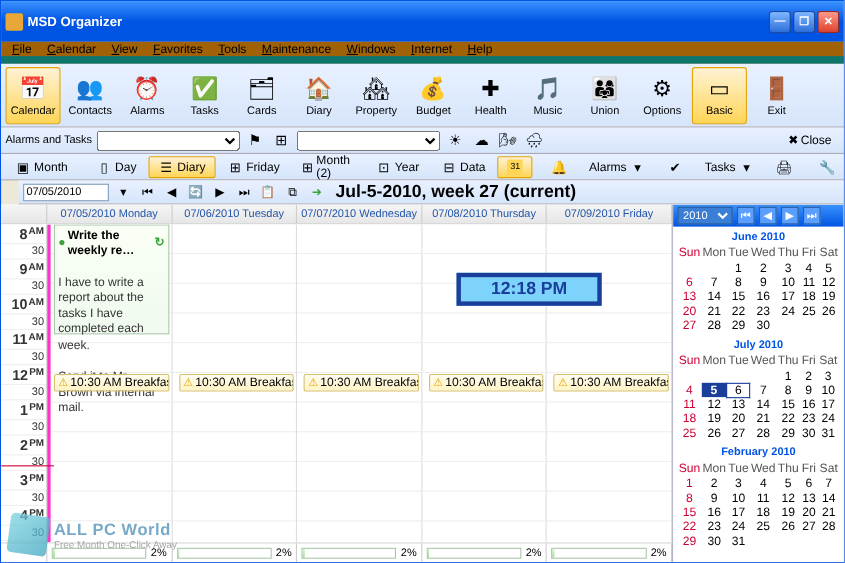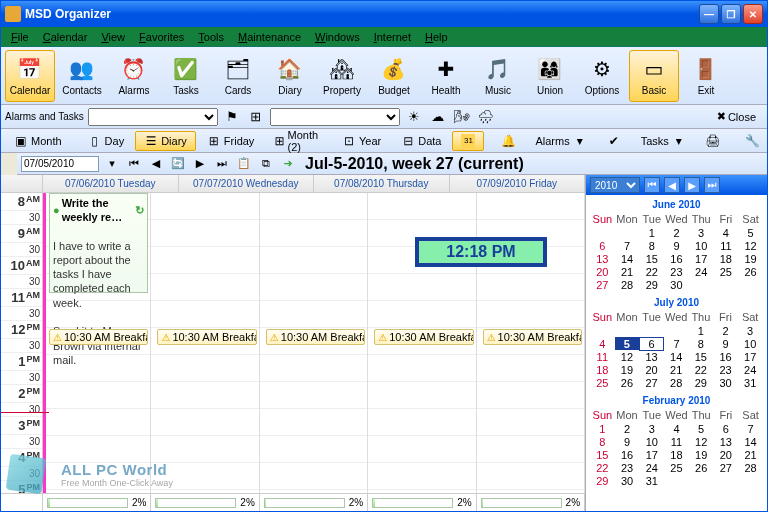--- a/index.html
+++ b/index.html
@@ -1,26 +1,26 @@
 <!DOCTYPE html>
 <html><head>
 <meta charset="utf-8">
 <style>
 * { margin: 0; padding: 0; box-sizing: border-box; font-family: Tahoma, Arial, sans-serif; font-size: 11px; }
 body { background: #fff; width: 768px; height: 512px; overflow: hidden; position: relative; }
 
 .window { width: 768px; height: 512px; border: 1px solid #0054e3; background: #ece9d8; display: flex; flex-direction: column; }
 
-.titlebar { height: 26px; background: linear-gradient(to bottom, #3a92fd 0%, #0054e3 50%, #0054e3 100%); display: flex; align-items: center; padding: 0 4px; color: white; }
+.titlebar { height: 37px; background: linear-gradient(to bottom, #3a92fd 0%, #0054e3 50%, #0054e3 100%); display: flex; align-items: center; padding: 0 4px; color: white; }
 .titlebar .ticon { width: 16px; height: 16px; background: #e8a838; border-radius: 2px; margin-right: 4px; }
 .titlebar .title { flex: 1; font-weight: bold; font-size: 12px; }
 .titlebar .wbtn { width: 20px; height: 20px; margin-left: 2px; background: linear-gradient(to bottom, #7eb6ff, #2f6fdb); border: 1px solid #1d4a9f; border-radius: 3px; display: flex; align-items: center; justify-content: center; color: white; font-weight: bold; font-size: 10px; cursor: pointer; }
 .titlebar .wbtn.close { background: linear-gradient(to bottom, #ff9a8a, #e0422a); border-color: #a0281a; }
 
-.menubar { height: 20px; background: #15803d; display: flex; align-items: center; padding: 0 4px; gap: 2px; border-bottom: 1px solid #0f766e; }
+.menubar { height: 20px; background: #a16207; display: flex; align-items: center; padding: 0 4px; gap: 2px; border-bottom: 7px solid #0f766e; }
 .menubar .mitem { padding: 2px 6px; cursor: pointer; }
 .menubar .u { text-decoration: underline; }
 
 .maintb { height: 58px; background: linear-gradient(to bottom, #e8f1ff, #d6e5fb); border-bottom: 1px solid #aab; display: flex; align-items: center; padding: 2px 4px; gap: 2px; }
 .maintb .tbtn { width: 50px; height: 52px; display: flex; flex-direction: column; align-items: center; justify-content: center; border: 1px solid transparent; border-radius: 3px; cursor: pointer; gap: 2px; }
 .maintb .tbtn.active { background: linear-gradient(to bottom, #fff2d5, #ffd556); border-color: #e5a500; }
 .maintb .ticon { width: 28px; height: 28px; display: flex; align-items: center; justify-content: center; font-size: 20px; }
 .maintb .tlbl { font-size: 10px; }
 
 .subtb1 { height: 24px; background: linear-gradient(to bottom, #e8f1ff, #d6e5fb); border-bottom: 1px solid #aab; display: flex; align-items: center; padding: 0 4px; gap: 4px; }
@@ -58,47 +58,47 @@
 .daycol .slot { height: 27px; border-bottom: 1px solid #eee; }
 .daycol .pinkbar { position: absolute; left: 0; top: 0; bottom: 0; width: 3px; background: #ff33cc; }
 
 .evt { position: absolute; left: 6px; right: 2px; background: linear-gradient(to bottom, #fffdf0, #fff3c5); border: 1px solid #d5c070; border-radius: 2px; padding: 1px 3px; font-size: 9px; display: flex; align-items: center; gap: 2px; overflow: hidden; white-space: nowrap; }
 .evt .ei { color: #e5a500; font-size: 10px; }
 
 .task { position: absolute; top: 0; left: 6px; right: 2px; background: linear-gradient(to bottom, #fafff5, #f0faef); border: 1px solid #aac8a8; font-size: 9px; padding: 2px 3px; line-height: 1.3; }
 .task .ttitle { font-weight: bold; display: flex; align-items: center; gap: 2px; }
 .task .tdesc { margin-top: 14px; color: #333; }
 
-.clock { position: absolute; top: 44px; left: 372px; width: 132px; height: 30px; background: #86efac; border: 4px solid #1a3f9a; color: #1a3f9a; font-weight: bold; font-size: 16px; display: flex; align-items: center; justify-content: center; z-index: 50; }
+.clock { position: absolute; top: 44px; left: 372px; width: 132px; height: 30px; background: #7dd3fc; border: 4px solid #1a3f9a; color: #1a3f9a; font-weight: bold; font-size: 16px; display: flex; align-items: center; justify-content: center; z-index: 50; }
 
 .strike { position: absolute; top: 122px; left: -42px; width: 48px; height: 1px; background: #c03; z-index: 40; }
 
 .pctrow { height: 18px; display: flex; border-top: 1px solid #ccc; }
 .pctrow .timecol { width: 42px; border-right: 1px solid #ccc; }
 .pctrow .pcell { flex: 1; border-right: 1px solid #ccc; display: flex; align-items: center; padding: 0 4px; gap: 4px; }
 .pctrow .pbar { flex: 1; height: 10px; border: 1px solid #aac8a8; background: white; position: relative; }
 .pctrow .pbar .fill { position: absolute; left: 0; top: 0; bottom: 0; width: 2%; background: linear-gradient(to bottom, #d4f5d0, #9de090); }
 .pctrow .pval { font-size: 10px; }
 
-.sidepanel { width: 181px; background: white; display: flex; flex-direction: column; }
+.sidepanel { width: 155px; background: white; display: flex; flex-direction: column; }
 .yearbar { height: 20px; background: linear-gradient(to bottom, #3a92fd, #0054e3); display: flex; align-items: center; padding: 0 4px; gap: 4px; }
 .yearbar select { font-size: 10px; height: 16px; width: 50px; background: #3a7fd5; color: white; border: 1px solid #2a5f9f; }
 .yearbar .ybtn { width: 16px; height: 16px; background: #5a9eff; border: 1px solid #2a5f9f; color: white; display: flex; align-items: center; justify-content: center; cursor: pointer; font-size: 10px; }
 
 .minical { padding: 2px 4px; }
 .minical .mtitle { text-align: center; font-weight: bold; font-size: 10px; padding: 2px; color: #0054e3; }
 .minical table { width: 100%; border-collapse: collapse; font-size: 9px; }
 .minical th { padding: 1px; color: #555; font-weight: normal; width: 14.28%; }
 .minical th.sun { color: #c03; }
 .minical td { text-align: center; padding: 0; height: 13px; cursor: pointer; }
 .minical td.sun { color: #c03; }
 .minical td.today { background: #1a3f9a; color: white; font-weight: bold; }
 .minical td.sel { border: 1px solid #1a3f9a; }
 
-.watermark { position: absolute; bottom: 20px; left: 8px; display: flex; align-items: center; gap: 17px; opacity: 0.75; z-index: 100; }
+.watermark { position: absolute; bottom: 8px; left: 8px; display: flex; align-items: center; gap: 5px; opacity: 0.75; z-index: 100; }
 .watermark .box { width: 36px; height: 36px; background: linear-gradient(135deg, #7dd4e0, #3aa5c0); border-radius: 4px; transform: rotate(8deg); }
 .watermark .wtxt { display: flex; flex-direction: column; }
 .watermark .wtitle { font-size: 15px; font-weight: bold; color: #4a8db5; letter-spacing: 0.5px; }
 .watermark .wsub { font-size: 9px; color: #888; }
 </style>
 </head>
 <body>
 
 <div class="window">
   <div class="titlebar">
@@ -265,20 +265,21 @@
     <span class="nbtn">⧉</span>
     <span class="nbtn" style="color:#3aa53a">➜</span>
     <span class="weeklbl">Jul-5-2010, week 27 (current)</span>
   </div>
 
   <div class="content">
     <div class="calarea">
       <div class="dayheads">
         <div class="timecol"></div>
         <div id="dheads" style="flex:1;display:flex">
+            <div class="dhead">07/05/2010 Monday</div>
             <div class="dhead">07/06/2010 Tuesday</div>
             <div class="dhead">07/07/2010 Wednesday</div>
             <div class="dhead">07/08/2010 Thursday</div>
             <div class="dhead">07/09/2010 Friday</div>
           </div>
       </div>
       <div class="grid">
         <div class="timecolumn" id="timecol">
             <div class="tslot hour">
               <span class="hn">8</span>

